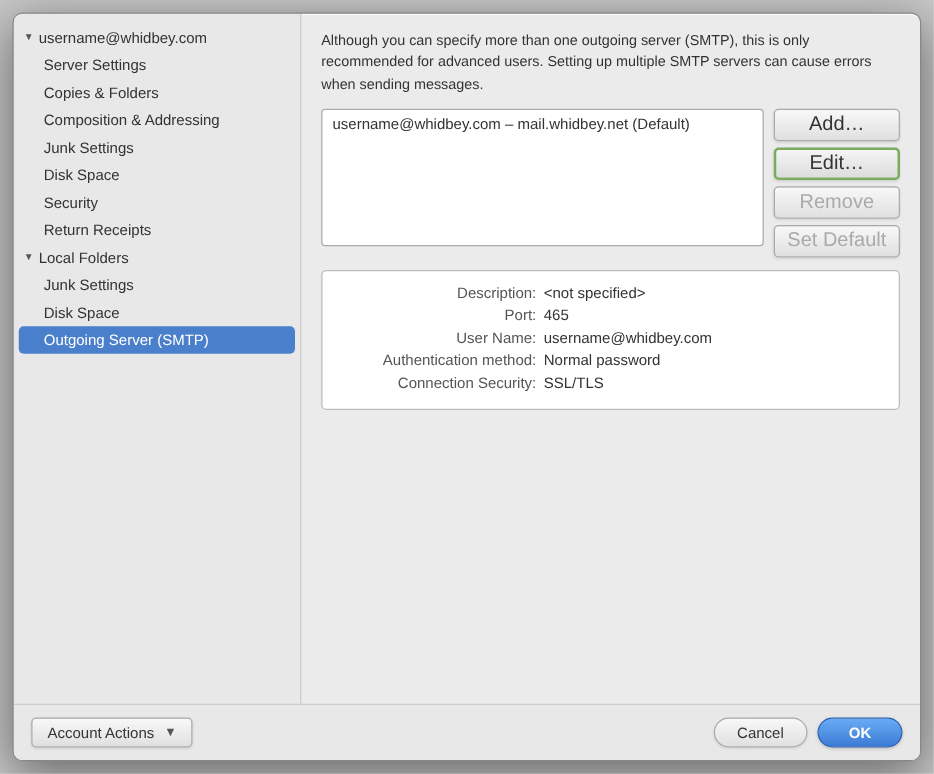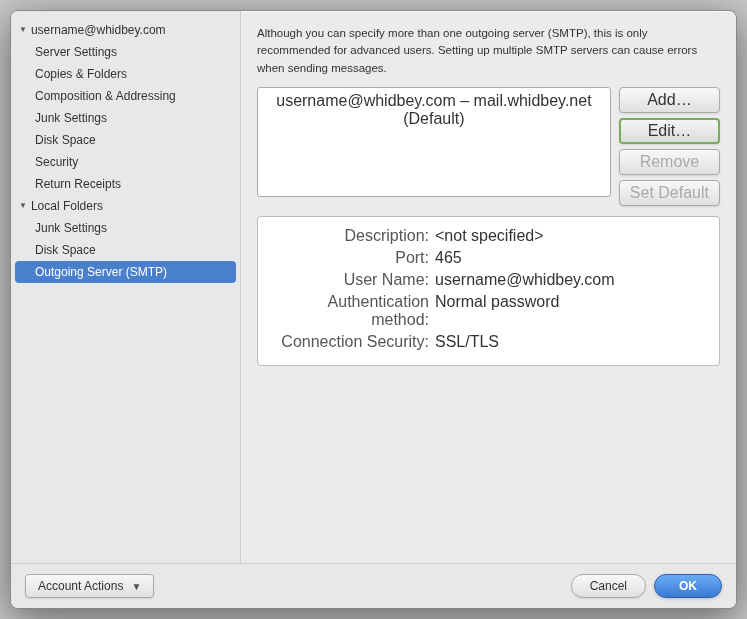--- a/index.html
+++ b/index.html
@@ -88,25 +88,24 @@
     .server-list {
       flex: 1;
       border: 1px solid #aaa;
       background: white;
       border-radius: 3px;
       min-height: 110px;
       overflow: auto;
     }
     .server-list-item {
       padding: 4px 8px;
-      font-size: 16px;
+      font-size: 12px;
       color: #333;
       cursor: pointer;
       border-bottom: 1px solid #eee;
-      text-align: center;
     }
     .server-list-item:last-child { border-bottom: none; }
     .server-buttons {
       display: flex;
       flex-direction: column;
       gap: 5px;
       min-width: 80px;
     }
     .mac-button {
       background: linear-gradient(to bottom, #f8f8f8, #e0e0e0);
@@ -131,21 +130,21 @@
     
     .details-panel {
       border: 1px solid #bbb;
       border-radius: 4px;
       background: white;
       padding: 10px 12px;
     }
     .detail-row {
       display: flex;
       margin-bottom: 4px;
-      font-size: 16px;
+      font-size: 12px;
     }
     .detail-label {
       text-align: right;
       width: 165px;
       flex-shrink: 0;
       color: #555;
       font-weight: normal;
       padding-right: 6px;
     }
     .detail-value {

